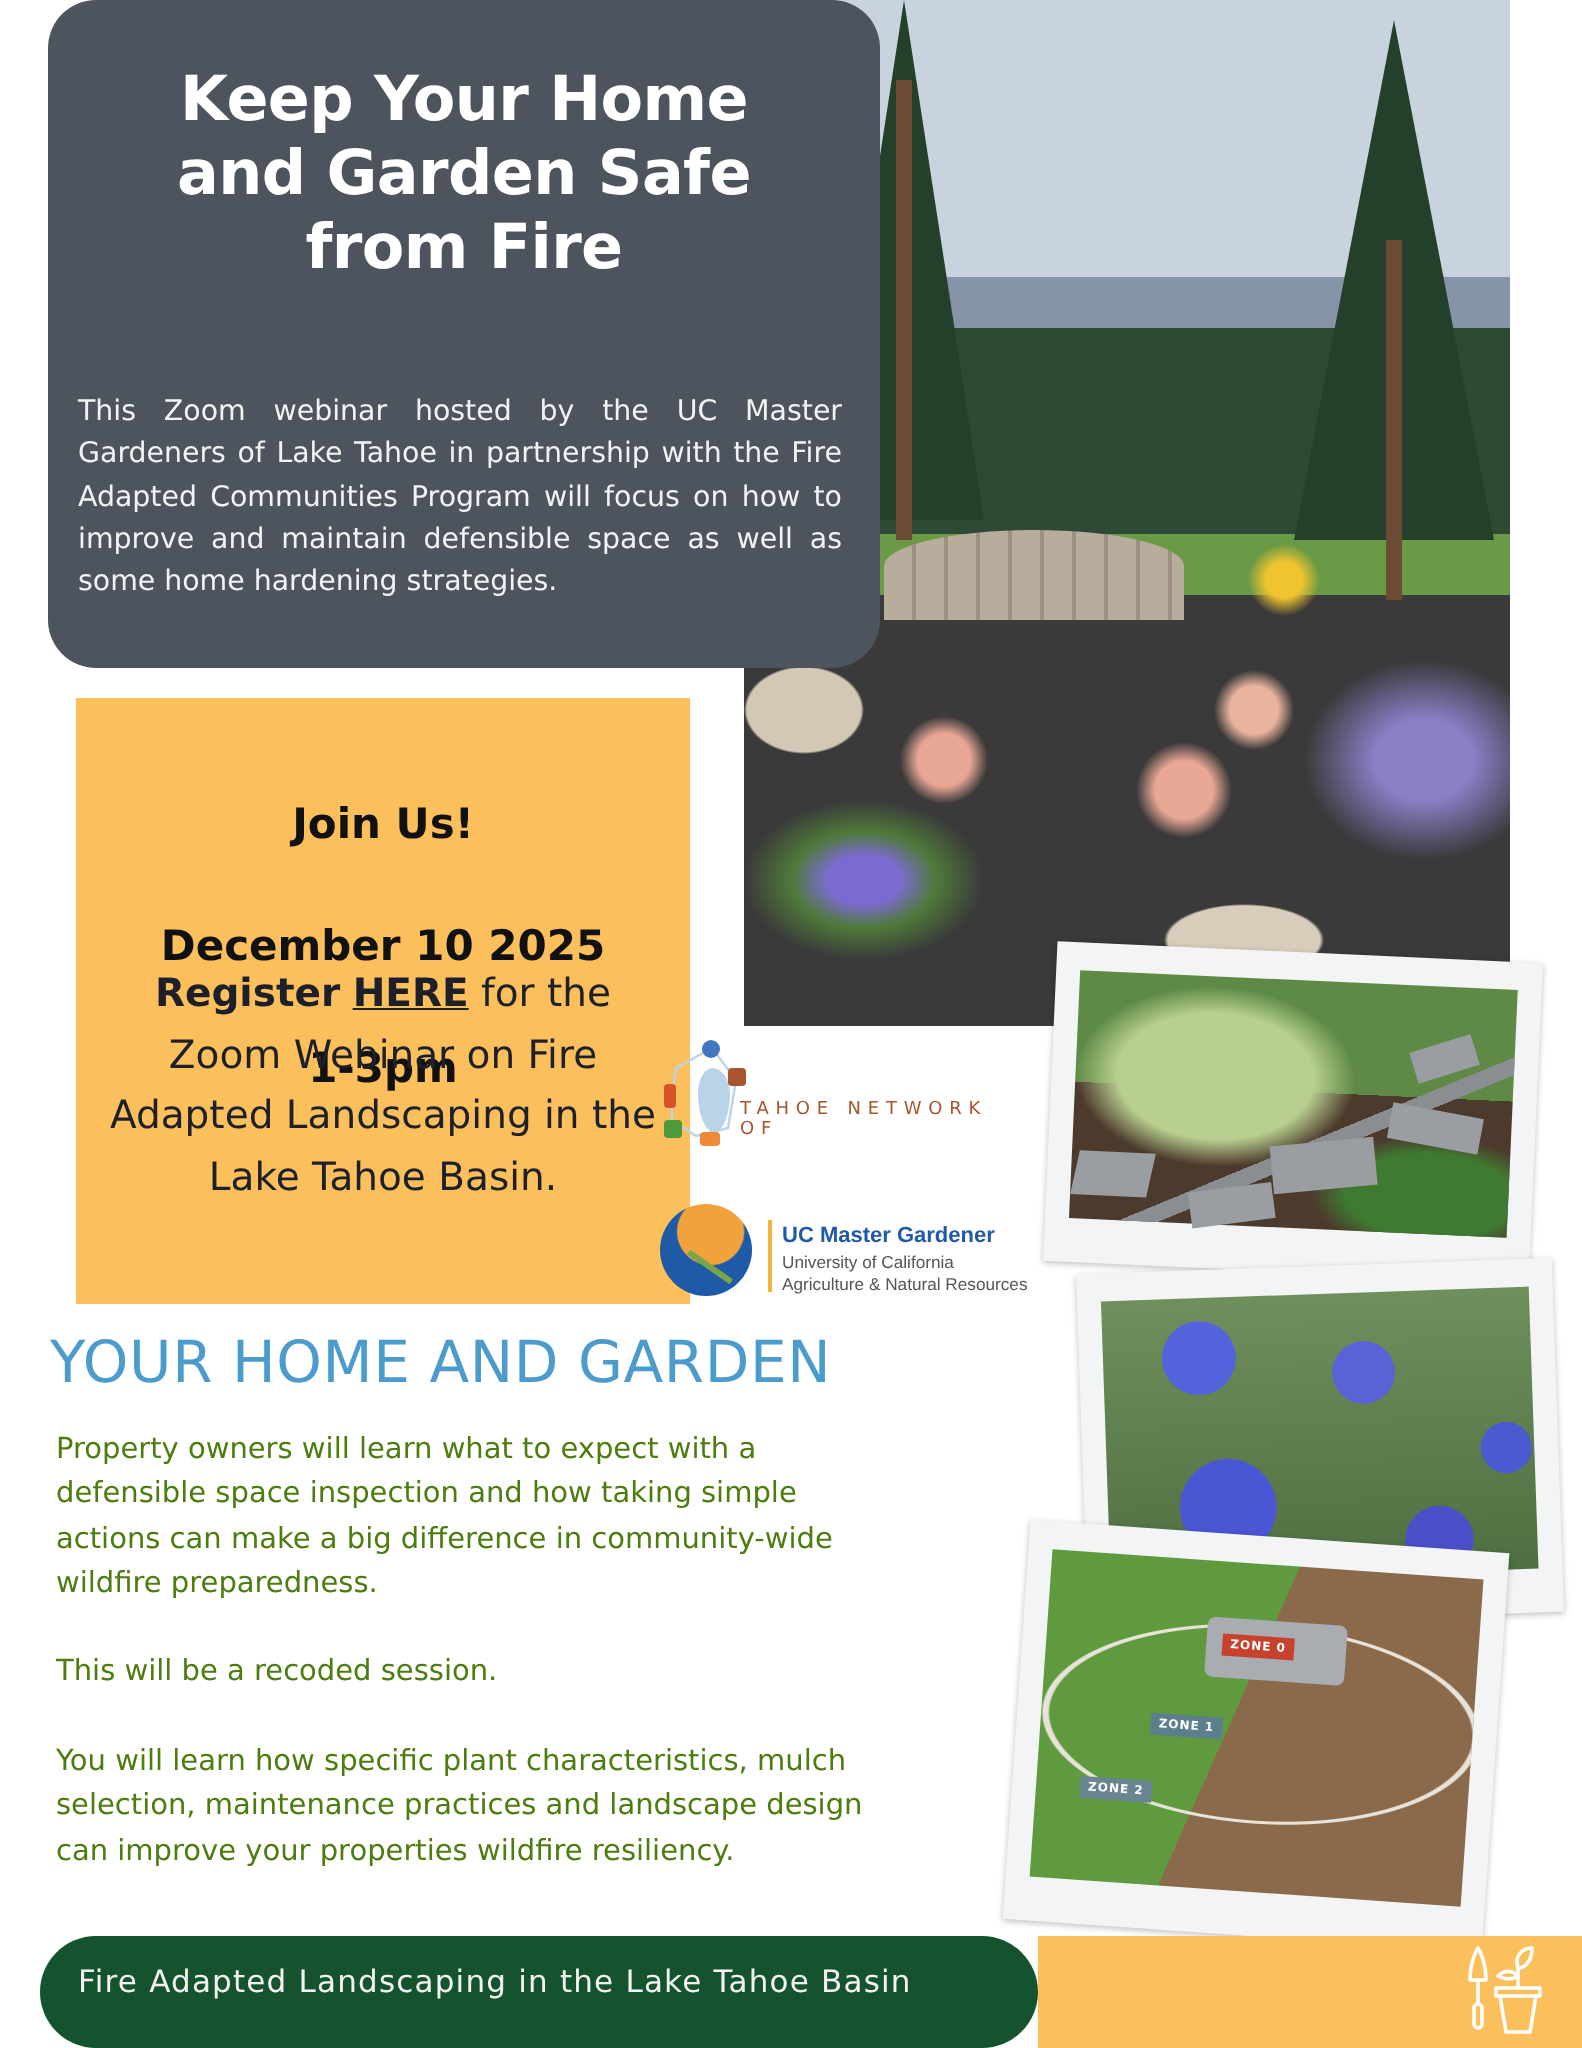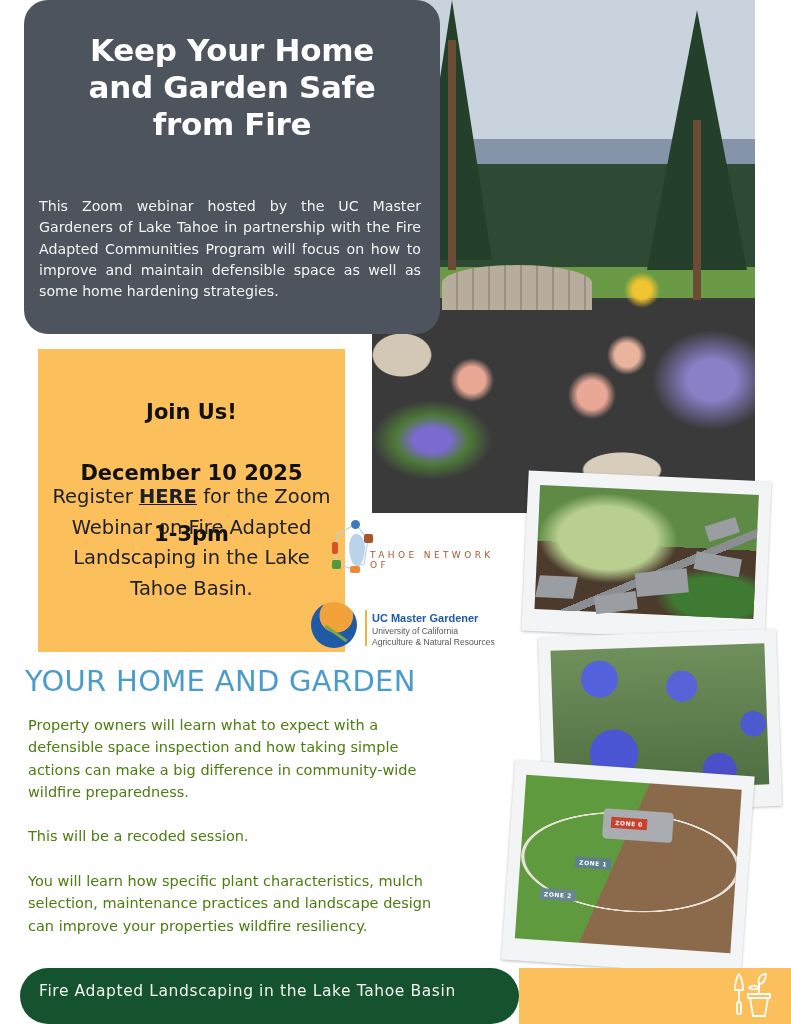--- a/index.html
+++ b/index.html
@@ -56,41 +56,41 @@
   }
   .info-date {
     position: absolute; left: 0; top: 20px; width: 100%;
     font-weight: 700; font-size: 21px; line-height: 35px; color: #111111;
   }
   .info-date span { display: block; margin-top: 26px; }
   .info-register {
     position: absolute; left: 10px; top: 133px; width: 287px;
     font-size: 19.5px; line-height: 30.5px; color: #1d1f2a;
   }
-  .info-register b { font-weight: 400; }
+  .info-register b { font-weight: 700; }
   .info-register a { color: #1d1f2a; font-weight: 700; text-decoration: underline; cursor: pointer; }
 
   
   .tnfac-logo { position: absolute; left: 328px; top: 516px; width: 190px; height: 80px; }
   .tnfac-icons { position: absolute; left: 0; top: 0; width: 50px; height: 62px; }
   .tnfac-lake {
     position: absolute; left: 21px; top: 18px; width: 16px; height: 32px;
     background: #b9d3e8; border-radius: 45% 55% 50% 50% / 40% 40% 60% 60%;
   }
   .tnfac-dot { position: absolute; width: 9px; height: 9px; border-radius: 2px; }
   .tnfac-small {
     position: absolute; left: 42px; top: 34px; font-size: 9px; letter-spacing: 3.4px;
     color: #a8552e; font-family: "DejaVu Sans", sans-serif;
   }
   .tnfac-big {
     position: absolute; left: 41px; top: 46px; font-size: 17.5px; line-height: 18px;
     color: #ee8a35; font-weight: 700; font-family: "DejaVu Serif", serif; letter-spacing: -0.4px;
   }
 
-  .ucmg-logo { position: absolute; left: 311px; top: 598px; width: 190px; height: 56px; }
+  .ucmg-logo { position: absolute; left: 330px; top: 598px; width: 190px; height: 56px; }
   .ucmg-poppy {
     position: absolute; left: 0; top: 4px; width: 46px; height: 46px; border-radius: 50%;
     background: radial-gradient(circle at 55% 30%, #f2a23a 0 40%, transparent 42%), #1f5aa6;
     overflow: hidden;
   }
   .ucmg-poppy::after {
     content: ""; position: absolute; left: 12px; top: 30px; width: 26px; height: 3px;
     background: #79a64a; transform: rotate(35deg);
   }
   .ucmg-bar { position: absolute; left: 54px; top: 12px; width: 2px; height: 36px; background: #f2b33a; }

